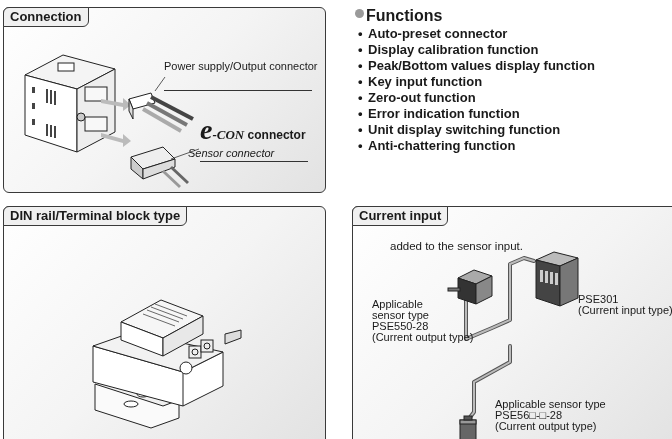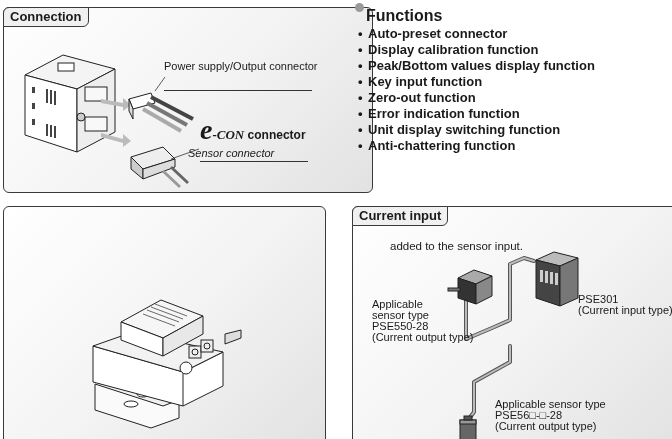--- a/index.html
+++ b/index.html
@@ -19,29 +19,29 @@
   .panel-tab {
     position: absolute; left: -1px; top: -1px;
     background: #f0f0f0;
     border: 1px solid #3a3a3a;
     border-top-left-radius: 6px;
     border-bottom-right-radius: 6px;
     padding: 1px 6px 1px 6px;
     font-weight: bold; font-size: 13px; line-height: 16px;
     color: #1a1a1a;
   }
-  #p-conn { left: 3px; top: 7px; width: 370px; height: 186px; }
+  #p-conn { left: 3px; top: 7px; width: 323px; height: 186px; }
   #p-din { left: 3px; top: 206px; width: 323px; height: 240px; }
   #p-cur { left: 352px; top: 206px; width: 330px; height: 240px; }
 
   .lbl { position: absolute; font-size: 11px; line-height: 12px; color: #1a1a1a; white-space: nowrap; }
   .uline { border-bottom: 1px solid #333; padding-bottom: 18px; }
 
   .functions { position: absolute; left: 355px; top: 6px; }
-  .func-title { font-size: 16px; font-weight: bold; line-height: 20px; display: flex; }
+  .func-title { font-size: 16px; font-weight: bold; line-height: 20px; display: flex; align-items: center; }
   .func-dot { width: 9px; height: 9px; border-radius: 50%; background: #9a9a9a; display: inline-block; margin-right: 2px; position: relative; top: -3px; }
   .func-list { list-style: none; margin: 0; padding: 0 0 0 3px; }
   .func-list li { font-size: 13px; font-weight: bold; line-height: 16px; }
   .func-list li .b { display: inline-block; width: 10px; }
 
   .econ { position: absolute; left: 196px; top: 112px; white-space: nowrap; }
   .econ-e { font-family: "Liberation Serif", serif; font-style: italic; font-weight: bold; font-size: 28px; line-height: 20px; }
   .econ-con { font-family: "Liberation Serif", serif; font-style: italic; font-weight: bold; font-size: 13px; }
   .econ-txt { font-weight: bold; font-size: 12px; margin-top: 36px; }
 </style>
@@ -117,20 +117,21 @@
     <li><span class="b">•</span><span>Peak/Bottom values display function</span></li>
     <li><span class="b">•</span><span>Key input function</span></li>
     <li><span class="b">•</span><span>Zero-out function</span></li>
     <li><span class="b">•</span><span>Error indication function</span></li>
     <li><span class="b">•</span><span>Unit display switching function</span></li>
     <li><span class="b">•</span><span>Anti-chattering function</span></li>
   </ul>
 </div>
 
 <div class="panel" id="p-din">
+  <div class="panel-tab">DIN rail/Terminal block type</div>
   <svg width="323" height="240" style="position:absolute;left:-1px;top:-1px;">
     <g stroke="#222" stroke-width="1" fill="#fff">
 
       <polygon points="92,178 160,200 176,194 176,212 148,222 92,204" fill="#fafafa"></polygon>
       <ellipse cx="128" cy="198" rx="7" ry="3" fill="#fff"></ellipse>
       <ellipse cx="140" cy="188" rx="6" ry="3" fill="#fff"></ellipse>
 
       <polygon points="90,140 180,166 220,146 220,180 180,200 90,176" fill="#fff"></polygon>
       <line x1="180" y1="166" x2="180" y2="200"></line>
       <polygon points="90,140 130,126 220,146 180,166" fill="#f2f2f2"></polygon>

